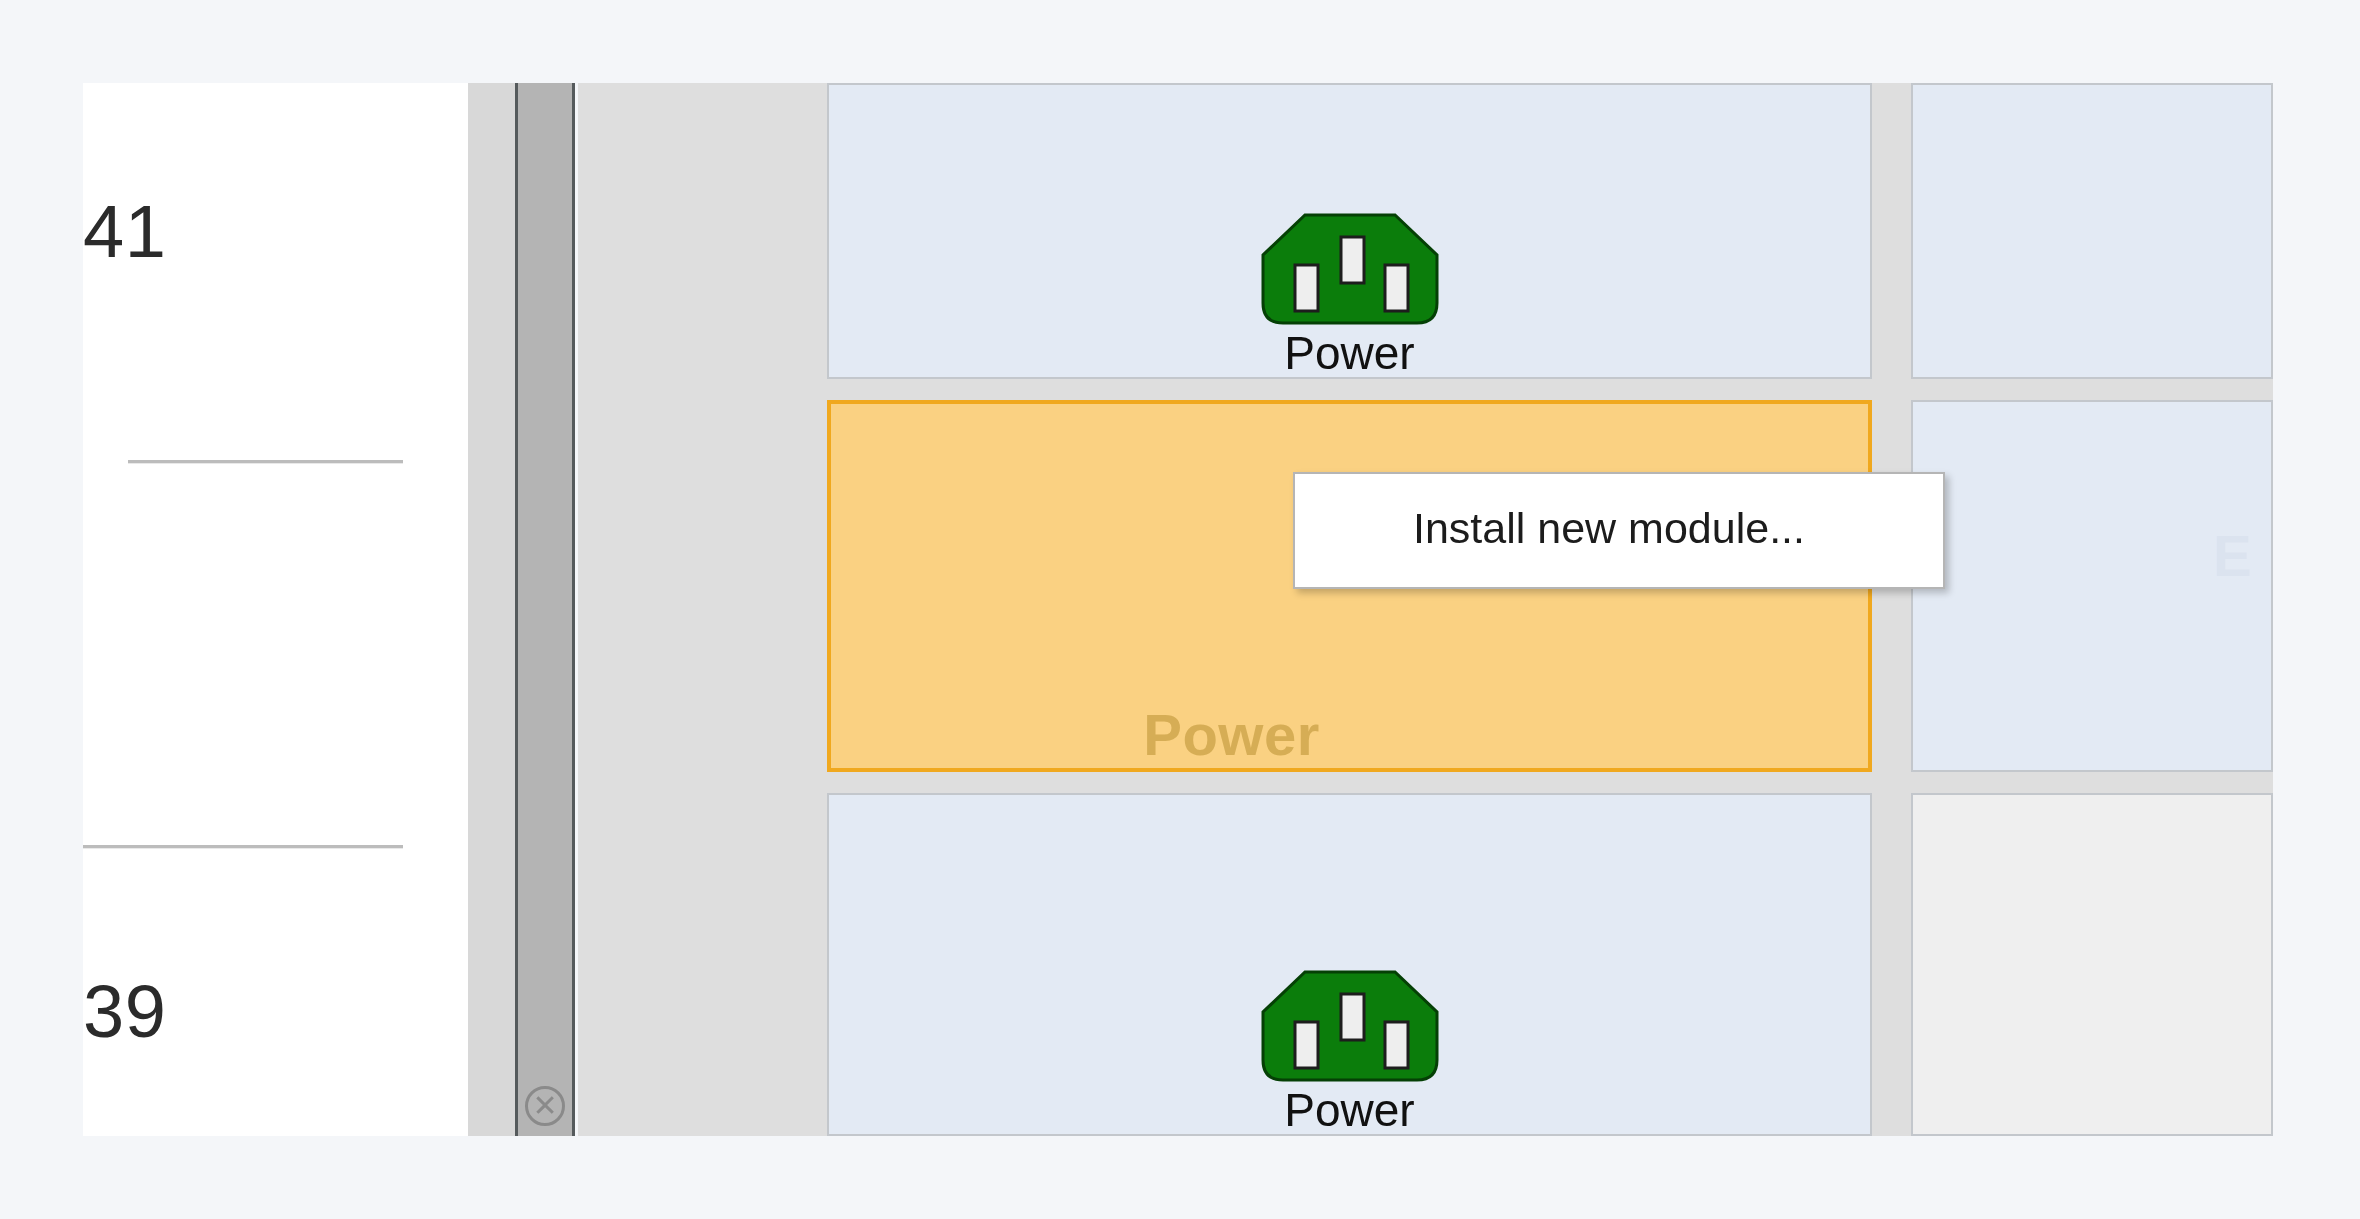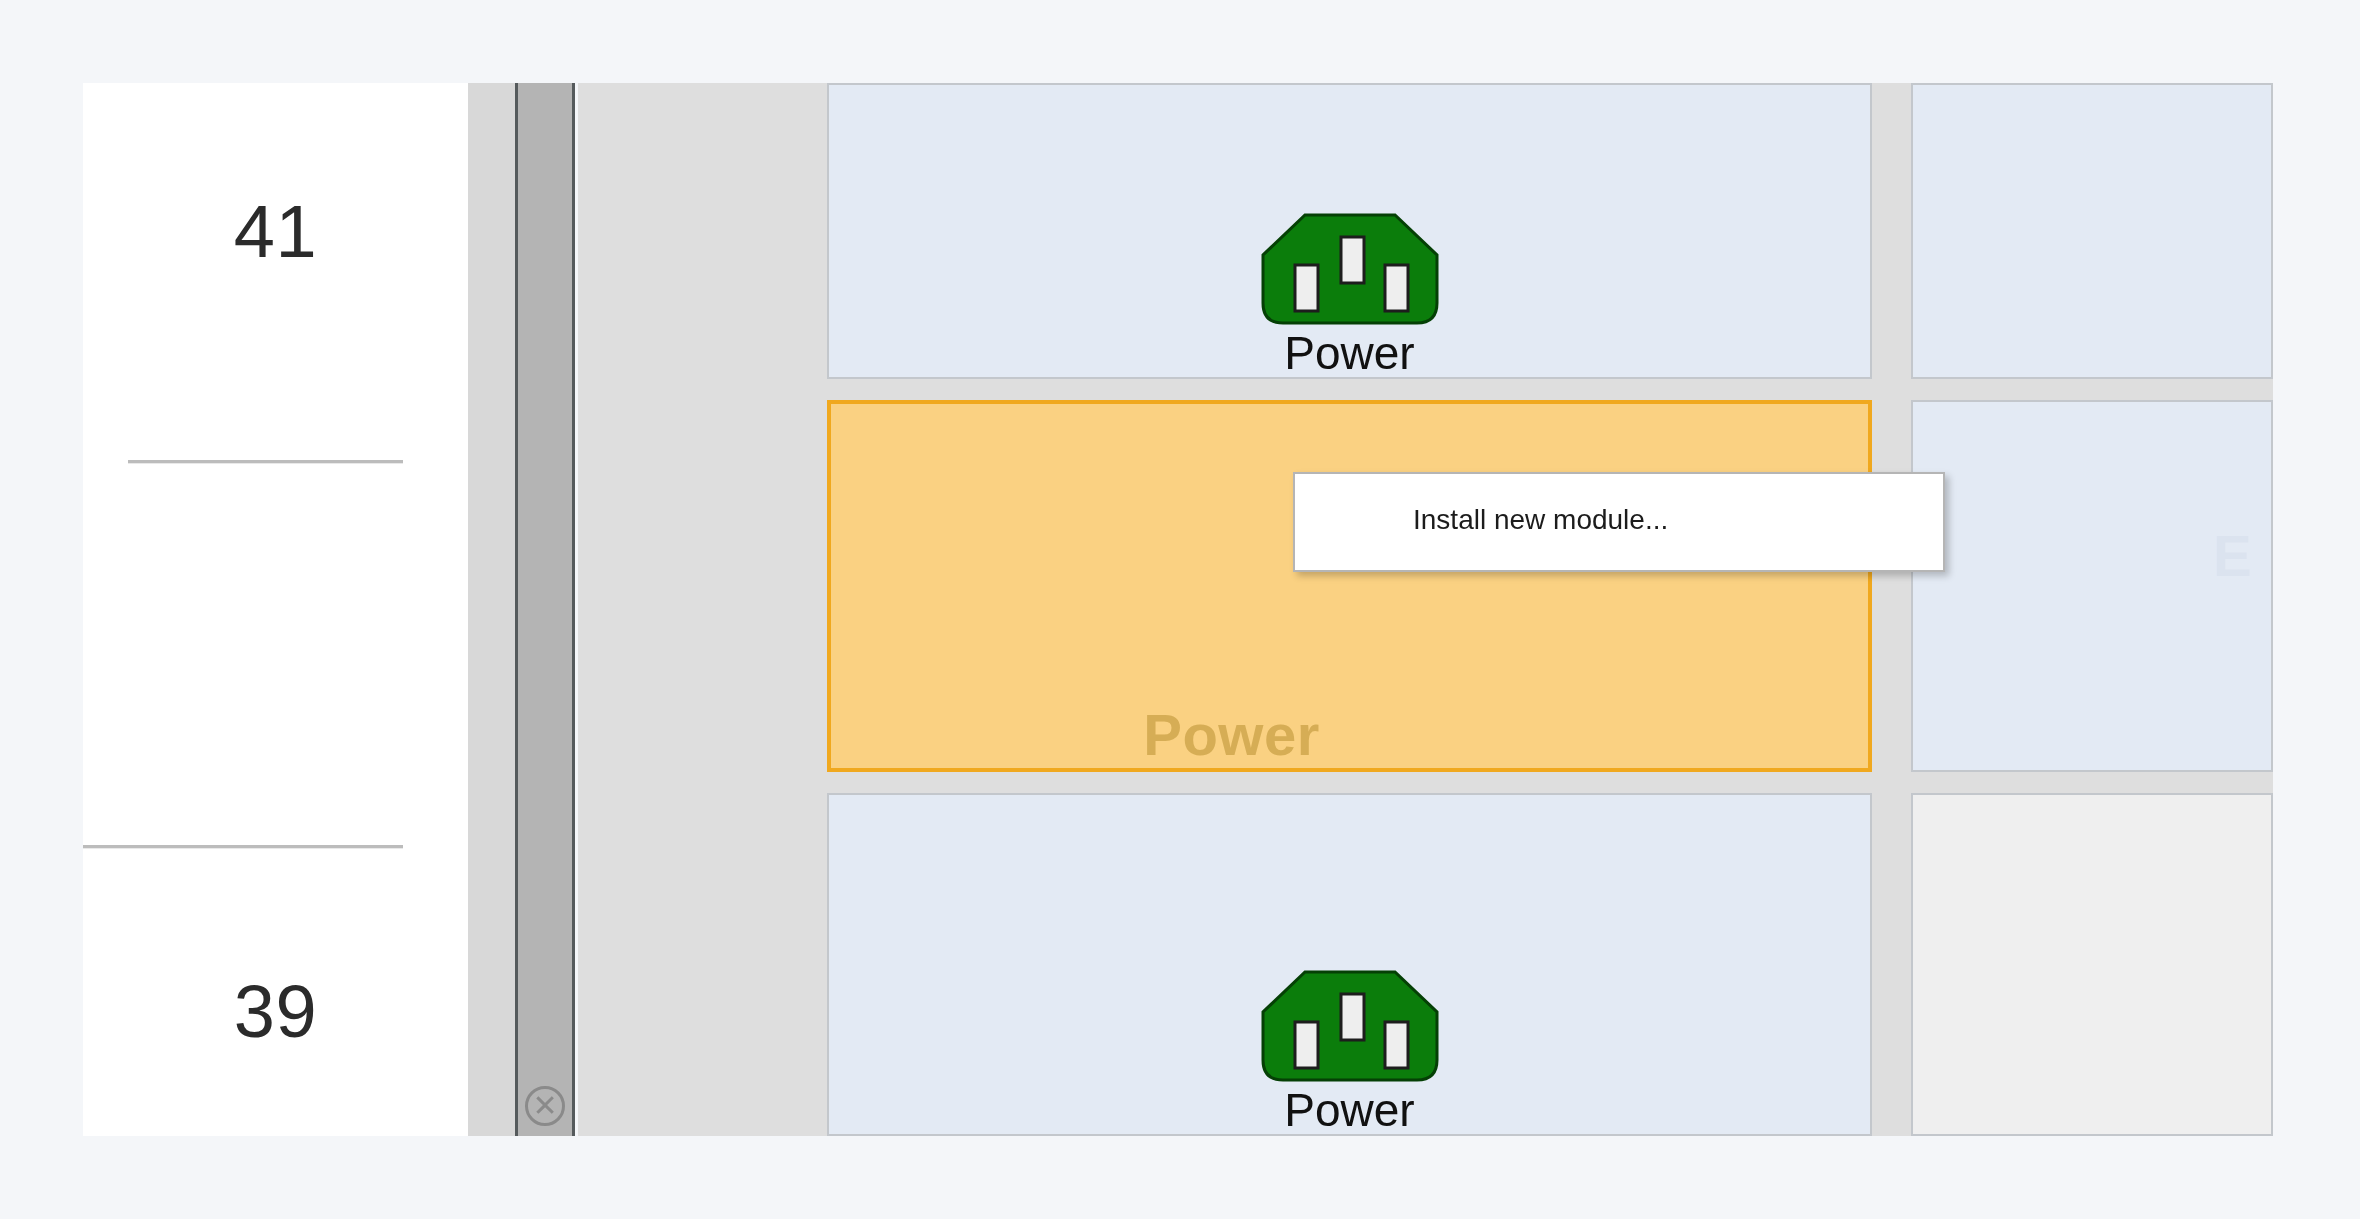--- a/index.html
+++ b/index.html
@@ -24,21 +24,21 @@
     width: 385px;
     height: 1053px;
     background: #ffffff;
   }
   .unit-cell {
     position: absolute;
     left: 0;
     width: 385px;
     display: flex;
     align-items: center;
-    justify-content: center;
+    justify-content: flex-start;
     color: #2b2b2b;
     font-size: 74px;
     letter-spacing: 0.5px;
   }
   .unit-cell.u41 { top: 88px;  height: 120px; }
   .unit-cell.u40 { top: 478px; height: 120px; font-weight: bold; }
   .unit-cell.u39 { top: 868px; height: 120px; }
 
   .unit-divider {
     position: absolute;
@@ -172,21 +172,21 @@
     top: 472px;
     width: 652px;
     background: #ffffff;
     border: 2px solid #b5b5b5;
     box-shadow: 4px 4px 7px rgba(0,0,0,0.22);
     box-sizing: border-box;
     padding: 14px 0 18px 0;
     z-index: 40;
   }
   .menu-item {
-    font-size: 28px;
+    font-size: 43px;
     color: #1c1c1c;
     padding: 16px 0 16px 118px;
     line-height: 1.15;
     white-space: nowrap;
     cursor: default;
   }
 </style>
 </head>
 <body>
 

